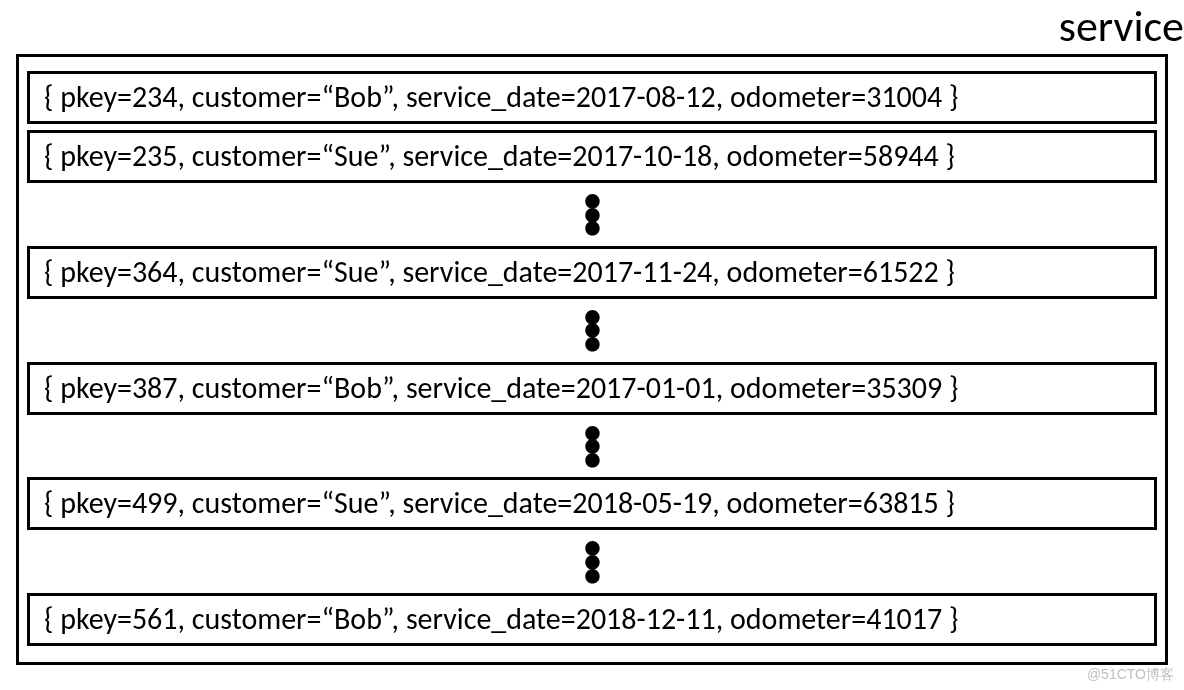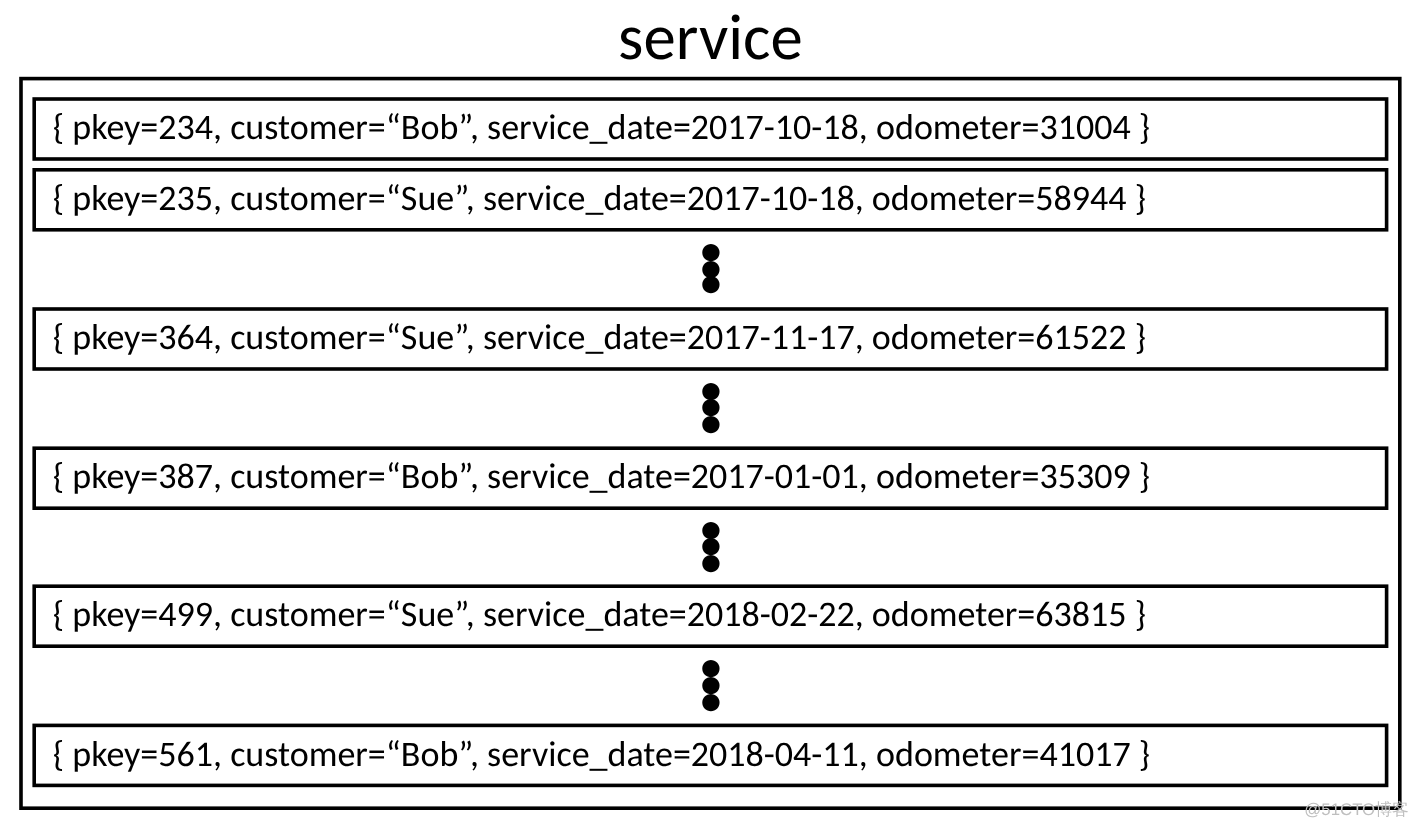--- a/index.html
+++ b/index.html
@@ -6,22 +6,22 @@
   html, body {
     margin: 0;
     padding: 0;
     width: 1184px;
     height: 690px;
     background: #ffffff;
     font-family: Calibri, "Segoe UI", Arial, sans-serif;
     color: #000000;
   }
   .title {
-    text-align: center;
-    font-size: 54px;
+    text-align: right;
+    font-size: 44px;
     font-weight: 400;
     margin: 0;
     padding: 4px 0 2px 0;
     line-height: 1;
   }
   .container {
     border: 3px solid #000;
     margin: 4px 16px 10px 16px;
     padding: 8px 8px 10px 8px;
   }
@@ -53,50 +53,50 @@
     margin-top: 23px;
   }
 </style>
 </head>
 <body>
 
 <h1 class="title">service</h1>
 
 <div class="container">
 
-  <div class="row">{ pkey=234, customer=“Bob”, service_date=2017-10-18, odometer=31004 }</div>
+  <div class="row">{ pkey=234, customer=“Bob”, service_date=2017-08-12, odometer=31004 }</div>
   <div class="row">{ pkey=235, customer=“Sue”, service_date=2017-10-18, odometer=58944 }</div>
 
   <div class="ellipsis">
     <span>•</span>
       <span>•</span>
       <span>•</span>
   </div>
 
-  <div class="row">{ pkey=364, customer=“Sue”, service_date=2017-11-17, odometer=61522 }</div>
+  <div class="row">{ pkey=364, customer=“Sue”, service_date=2017-11-24, odometer=61522 }</div>
 
   <div class="ellipsis">
     <span>•</span>
       <span>•</span>
       <span>•</span>
   </div>
 
   <div class="row">{ pkey=387, customer=“Bob”, service_date=2017-01-01, odometer=35309 }</div>
 
   <div class="ellipsis">
     <span>•</span>
       <span>•</span>
       <span>•</span>
   </div>
 
-  <div class="row">{ pkey=499, customer=“Sue”, service_date=2018-02-22, odometer=63815 }</div>
+  <div class="row">{ pkey=499, customer=“Sue”, service_date=2018-05-19, odometer=63815 }</div>
 
   <div class="ellipsis">
     <span>•</span>
       <span>•</span>
       <span>•</span>
   </div>
 
-  <div class="row">{ pkey=561, customer=“Bob”, service_date=2018-04-11, odometer=41017 }</div>
+  <div class="row">{ pkey=561, customer=“Bob”, service_date=2018-12-11, odometer=41017 }</div>
 
 </div>
 
 <div class="watermark">@51CTO博客</div>
 
 </body></html>

